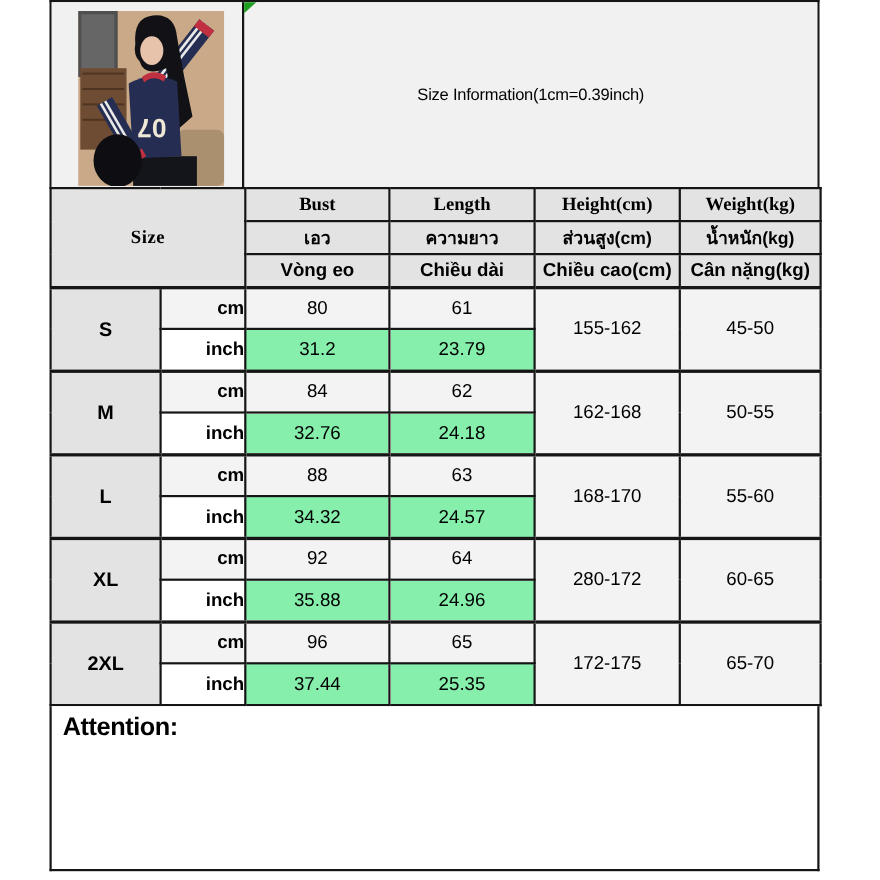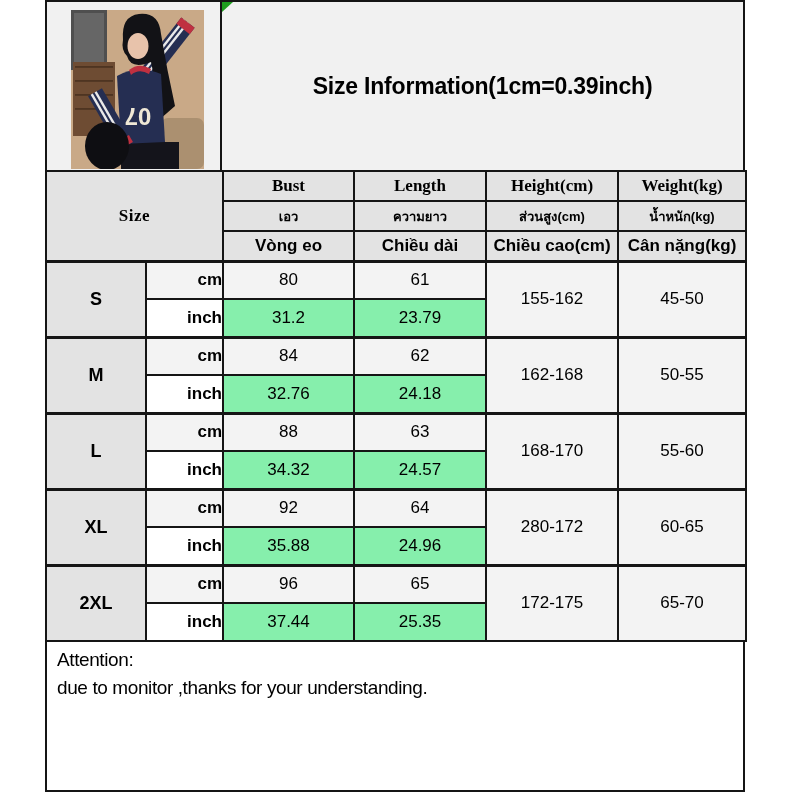--- a/index.html
+++ b/index.html
@@ -23,35 +23,35 @@
   }
   .photo-frame{position:absolute;left:24px;top:8px;width:133px;height:159px;overflow:hidden;}
   .green-corner{
     position:absolute;left:175px;top:0;width:0;height:0;z-index:5;
     border-top:10px solid #1f9d1f;border-right:11px solid transparent;
   }
   .title-cell{
     flex:1;display:flex;flex-direction:column;justify-content:center;
     align-items:center;gap:7px;background:#f1f1f1;
   }
-  .title-en{font-size:23px;font-weight:bold;letter-spacing:-0.2px;}
+  .title-en{font-size:15px;font-weight:normal;letter-spacing:-0.2px;}
   .title-th{font-size:20px;font-weight:bold;}
   .title-vi{font-size:21px;font-weight:bold;}
   
   table.size-table{
     border-collapse:collapse;table-layout:fixed;width:700px;
     background:#fff;
   }
   .size-table th,.size-table td{
     border:2px solid #151515;text-align:center;vertical-align:middle;
     padding:0;overflow:hidden;
   }
   .size-table tr.hdr th{background:#e3e3e3;font-weight:bold;}
   .size-table tr.hdr-en th{font-size:17px;font-family:Liberation Serif, serif;}
-  .size-table tr.hdr-th th{font-size:13px;}
+  .size-table tr.hdr-th th{font-size:16px;}
   .size-table tr.hdr-vi th{font-size:17px;}
   th.size-big{
     background:#e3e3e3;font-size:34px;font-weight:bold;letter-spacing:0.5px;
     border-bottom:3px solid #151515;
   }
   tr.hdr-vi th{border-bottom:3px solid #151515;}
   td.size-name{background:#e3e3e3;font-size:18px;font-weight:bold;}
   td.unit{font-size:17px;font-weight:bold;background:#fff;text-align:right;}
   tr.cm-row td.unit, tr.cm-row td.val{background:#f3f3f3;}
   td.val{font-size:17px;font-weight:normal;background:#86efac;}
@@ -60,22 +60,23 @@
   tr.cm-row{height:38px;}
   tr.inch-row{height:38px;}
   tr.hdr{height:30px;}
   
   .attention-box{
     width:700px;height:150px;box-sizing:border-box;
     border:2px solid #151515;border-top:none;background:#fff;
     padding:4px 8px 0 10px;
   }
   .attention-box .att-line{
-    font-size:19px;line-height:28px;letter-spacing:-0.4px;color:#000;
+    font-size:23px;line-height:28px;letter-spacing:-0.4px;color:#000;
     white-space:nowrap;
+    font-weight:bold;
   }
 </style>
 </head>
 <body>
 
 <div class="content">
 
   <div class="top-section">
     <div class="photo-cell">
       <div class="photo-frame">
@@ -228,16 +229,15 @@
       <tr class="inch-row">
         <td class="unit">inch</td>
         <td class="val">37.44</td>
         <td class="val">25.35</td>
       </tr>
     </tbody>
   </table>
 
   <div class="attention-box">
     <div class="att-line">Attention:</div>
-    <div class="att-line">due to monitor ,thanks for your understanding.</div>
   </div>
 
 </div>
 
 </body></html>

